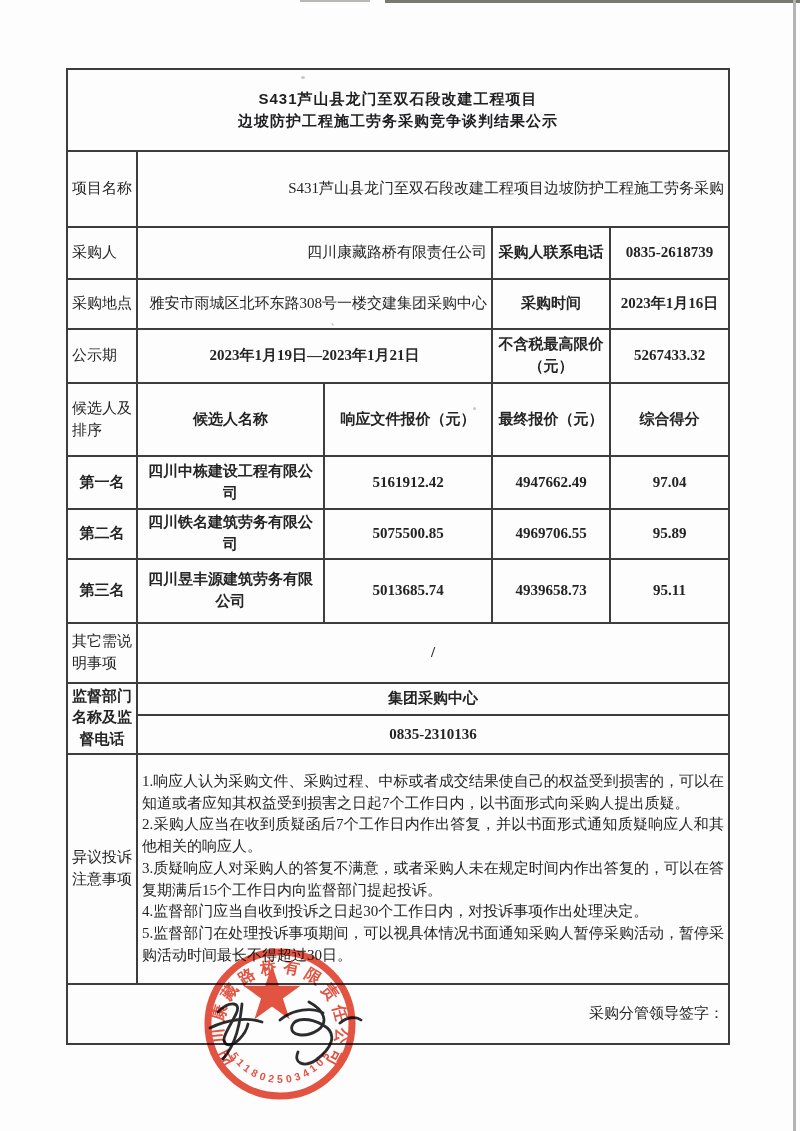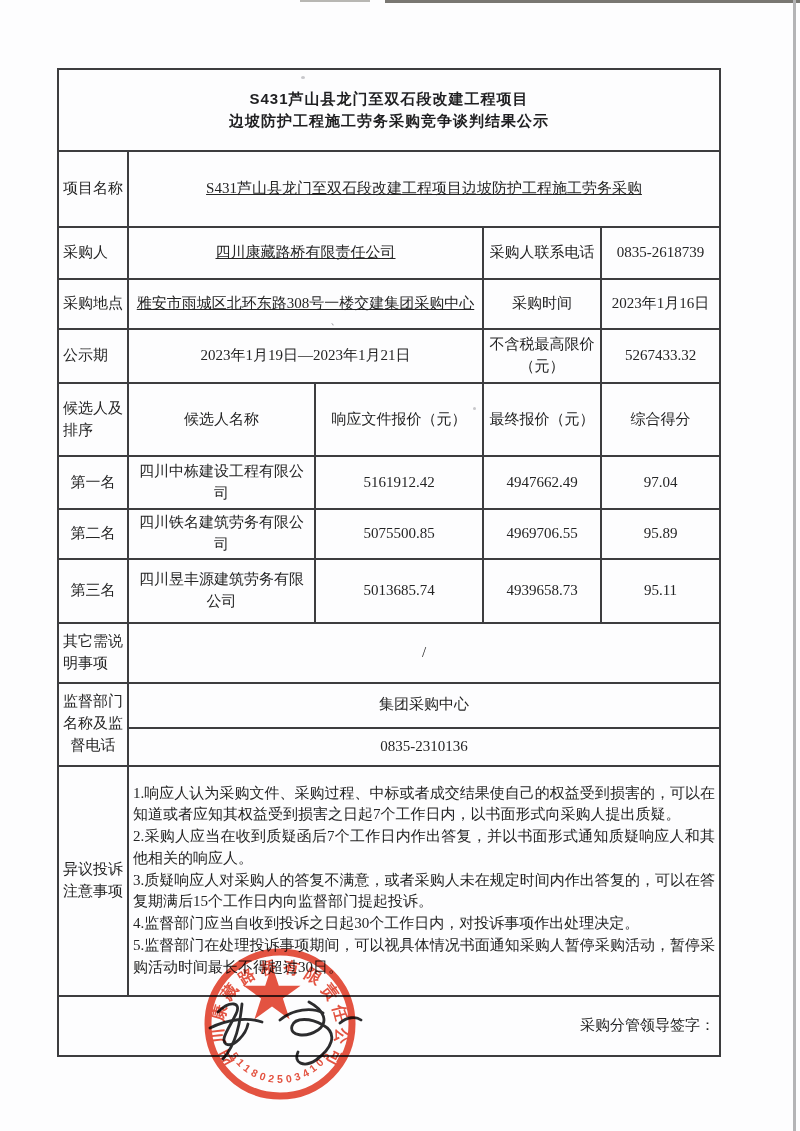--- a/index.html
+++ b/index.html
@@ -10,39 +10,39 @@
     color:#242424;
   }
   
   .scan-top{position:absolute;top:0;left:385px;width:415px;height:3px;background:#57554f;opacity:.8;}
   .scan-top2{position:absolute;top:0;left:300px;width:70px;height:2px;background:#8a8880;opacity:.6;}
   .scan-right{position:absolute;top:0;left:793px;width:3px;height:1131px;background:#b4b4b6;}
   .speck{position:absolute;background:#9a9aa0;border-radius:50%;opacity:.55;}
   .mark-comma{position:absolute;left:330px;top:312px;font-size:12px;color:#7d7d85;opacity:.8;}
 
   table.doc{
-    position:absolute;left:57px;top:68px;width:662px;height:977px;
+    position:absolute;left:66px;top:68px;width:662px;height:977px;
     border-collapse:collapse;table-layout:fixed;
   }
   table.doc td{
     border:2px solid #3d3d3f;
     font-size:15px;line-height:1.45;
     vertical-align:middle;
     padding:2px 4px;
     word-break:break-all;
   }
   td.title-cell{
     text-align:center;vertical-align:middle;
     font-family:"Liberation Sans","DejaVu Sans",sans-serif;
     font-weight:bold;font-size:19px;line-height:32px;letter-spacing:1px;
     color:#1f1f21;
   }
   td.lab{text-align:left;padding-left:6px;}
-  td.cen{text-align:center;}
-  td.val-left{text-align:center;padding-left:7px;text-decoration:underline;}
+  td.cen{text-align:center;font-weight:bold;}
+  td.val-left{text-align:right;padding-left:7px;}
   td.notes-cell{
     text-align:justify;vertical-align:middle;
     padding:8px 10px 8px 9px;line-height:24.5px;
   }
   td.sign-cell{text-align:right;vertical-align:middle;padding-left:6px;}
 
   
   .seal-wrap{position:absolute;left:198px;top:942px;width:164px;height:164px;mix-blend-mode:multiply;opacity:.9;}
   .sig-wrap{position:absolute;left:190px;top:982px;width:200px;height:100px;mix-blend-mode:multiply;}
   .seal-char{font-family:"Liberation Serif","DejaVu Serif",serif;font-weight:bold;font-size:16px;text-anchor:middle;}
@@ -131,21 +131,21 @@
       <td class="cen">5013685.74</td>
       <td class="cen">4939658.73</td>
       <td class="cen">95.11</td>
     </tr>
 
     <tr style="height:60px">
       <td class="lab">其它需说明事项</td>
       <td colspan="4" class="cen">/</td>
     </tr>
 
-    <tr style="height:45px">
+    <tr style="height:32px">
       <td rowspan="2" class="cen">监督部门名称及监督电话</td>
       <td colspan="4" class="cen">集团采购中心</td>
     </tr>
     <tr style="height:38px">
       <td colspan="4" class="cen">0835-2310136</td>
     </tr>
 
     <tr style="height:230px">
       <td class="lab">异议投诉注意事项</td>
       <td colspan="4" class="notes-cell">

